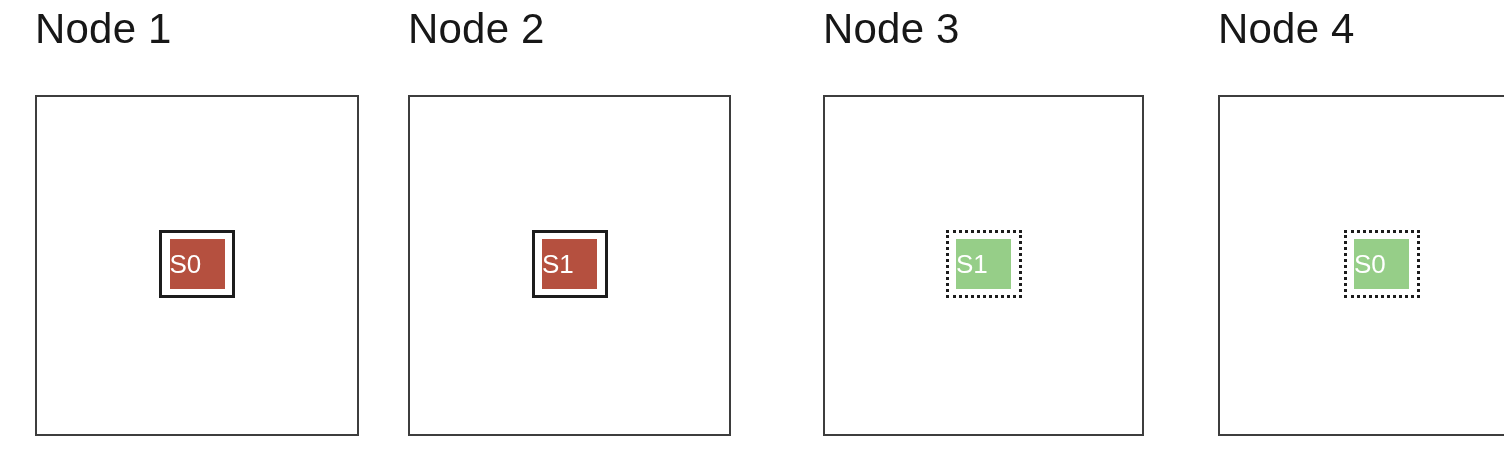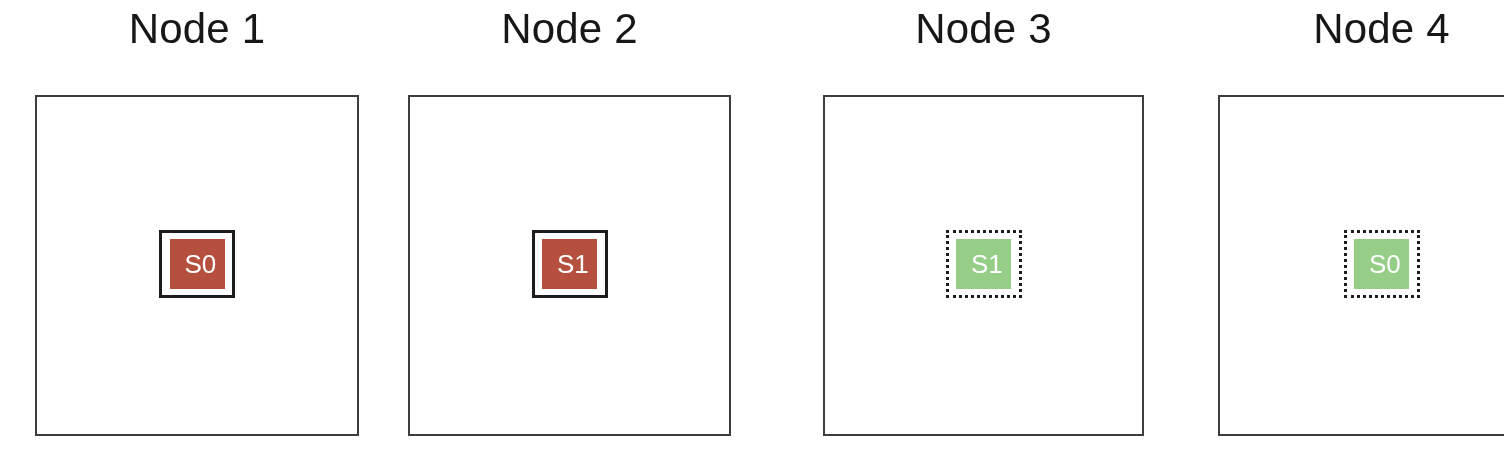--- a/index.html
+++ b/index.html
@@ -25,21 +25,20 @@
     position: absolute;
     top: 0;
     height: 462px;
   }
 
   .node-title {
     position: absolute;
     top: 8px;
     left: 0;
     width: 100%;
-    text-align: center;
     font-family: "Liberation Sans", sans-serif;
     font-size: 42px;
     font-weight: 400;
     line-height: 1.0;
     color: #171717;
     letter-spacing: 0.2px;
     white-space: nowrap;
   }
 
   .node-box {
@@ -72,21 +71,21 @@
     border: 3px dotted #1c1c1c;
   }
 
   .badge {
     box-sizing: border-box;
     width: 55px;
     height: 50px;
     display: flex;
     align-items: center;
     justify-content: flex-start;
-    padding-left: 15px;
+    padding-left: 0;
     font-family: "Liberation Sans", sans-serif;
     font-size: 26px;
     font-weight: 400;
     line-height: 1;
     color: #ffffff;
     letter-spacing: 0px;
     white-space: nowrap;
   }
 </style>
 </head>

